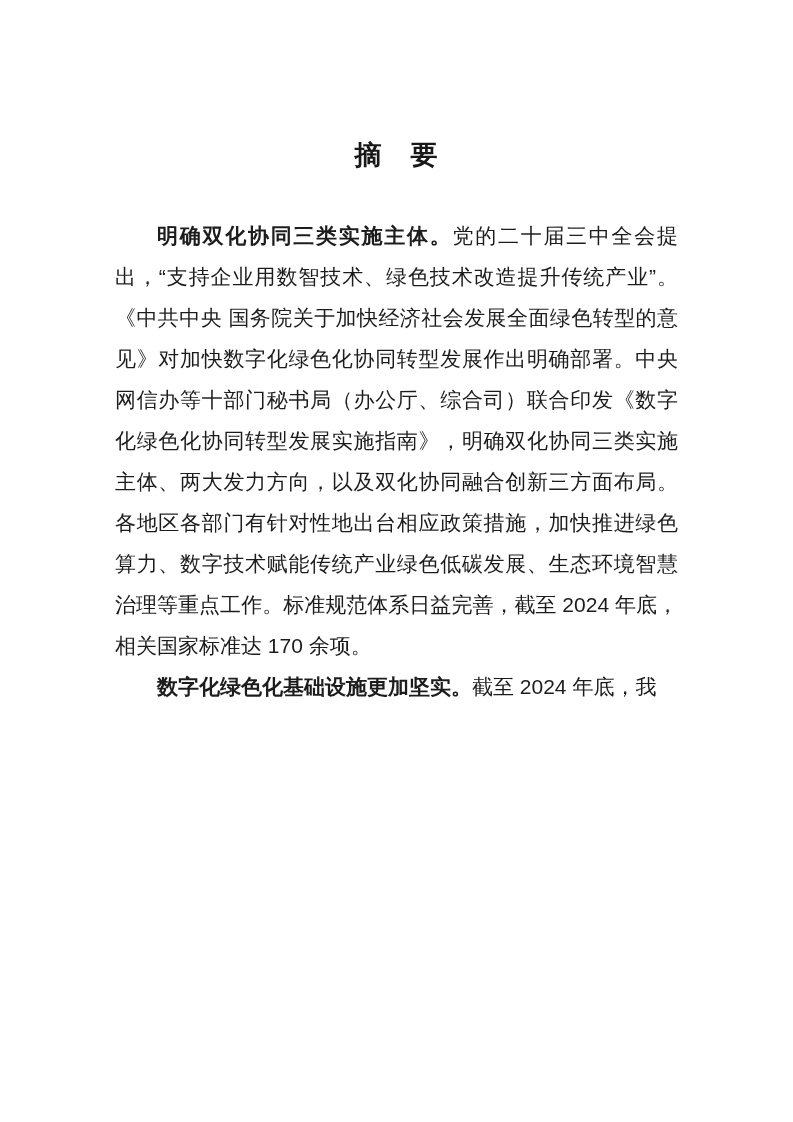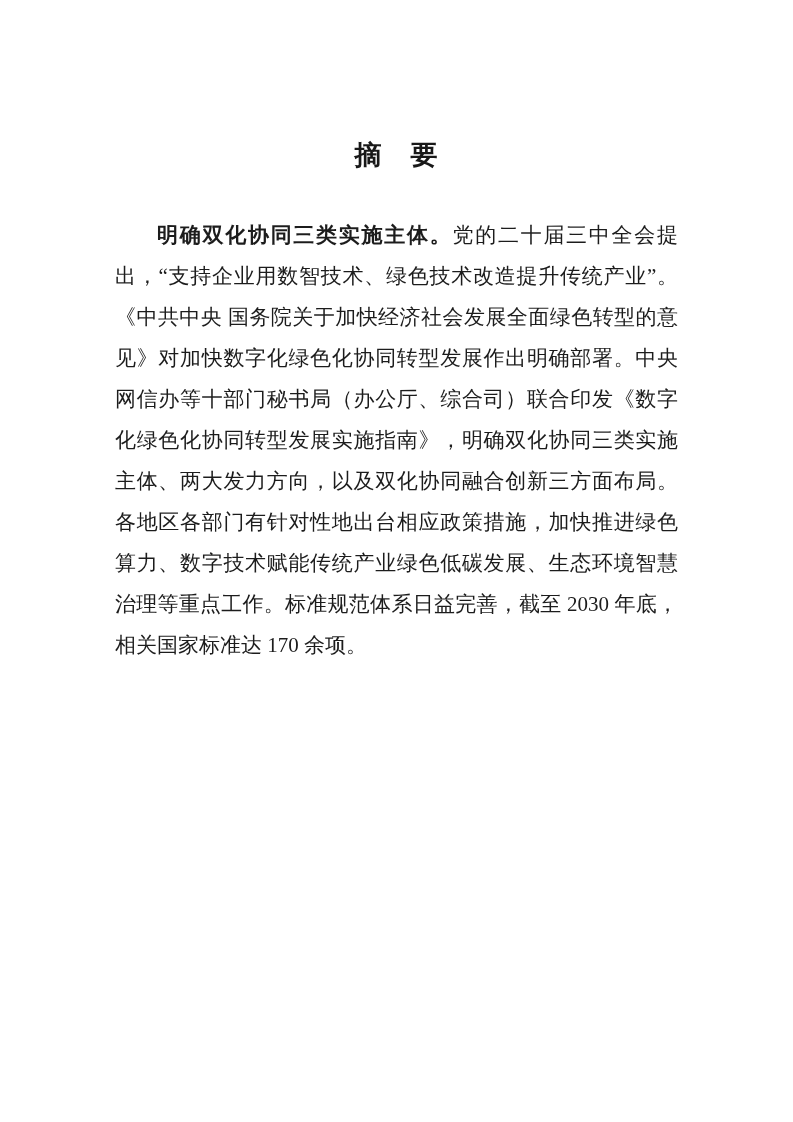--- a/index.html
+++ b/index.html
@@ -6,21 +6,21 @@
     margin: 0;
     padding: 0;
     background: #ffffff;
   }
   .doc-page {
     position: relative;
     width: 793px;
     height: 840px;
     background: #ffffff;
     overflow: hidden;
-    font-family: Liberation Serif, serif;
+    font-family: Liberation Sans, sans-serif;
   }
   .doc-title {
     position: absolute;
     top: 137px;
     left: 0;
     width: 100%;
     text-align: center;
     font-size: 27px;
     font-weight: 700;
     color: #181818;
@@ -58,20 +58,21 @@
 </head>
 <body>
 
 <div class="doc-page">
 
   <div class="doc-title">摘　要</div>
 
   <div class="doc-body">
 
 
-    <p class="doc-para"><span class="para-lead">明确双化协同三类实施主体。</span><span>党的二十届三中全会提出，“支持企业用数智技术、绿色技术改造提升传统产业”。《中共中央 国务院关于加快经济社会发展全面绿色转型的意见》对加快数字化绿色化协同转型发展作出明确部署。中央网信办等十部门秘书局（办公厅、综合司）联合印发《数字化绿色化协同转型发展实施指南》，明确双化协同三类实施主体、两大发力方向，以及双化协同融合创新三方面布局。各地区各部门有针对性地出台相应政策措施，加快推进绿色算力、数字技术赋能传统产业绿色低碳发展、生态环境智慧治理等重点工作。标准规范体系日益完善，截至 2030 年底，相关国家标准达 170 余项。</span></p>
+    <p class="doc-para"><span class="para-lead">明确双化协同三类实施主体。</span><span>党的二十届三中全会提出，“支持企业用数智技术、绿色技术改造提升传统产业”。《中共中央 国务院关于加快经济社会发展全面绿色转型的意见》对加快数字化绿色化协同转型发展作出明确部署。中央网信办等十部门秘书局（办公厅、综合司）联合印发《数字化绿色化协同转型发展实施指南》，明确双化协同三类实施主体、两大发力方向，以及双化协同融合创新三方面布局。各地区各部门有针对性地出台相应政策措施，加快推进绿色算力、数字技术赋能传统产业绿色低碳发展、生态环境智慧治理等重点工作。标准规范体系日益完善，截至 2024 年底，相关国家标准达 170 余项。</span></p>
 
+    <p class="doc-para"><span class="para-lead">数字化绿色化基础设施更加坚实。</span><span>截至 2024 年底，我</span></p>
 
   </div>
 
   <div class="page-number">I</div>
 
 </div>
 
 </body></html>

